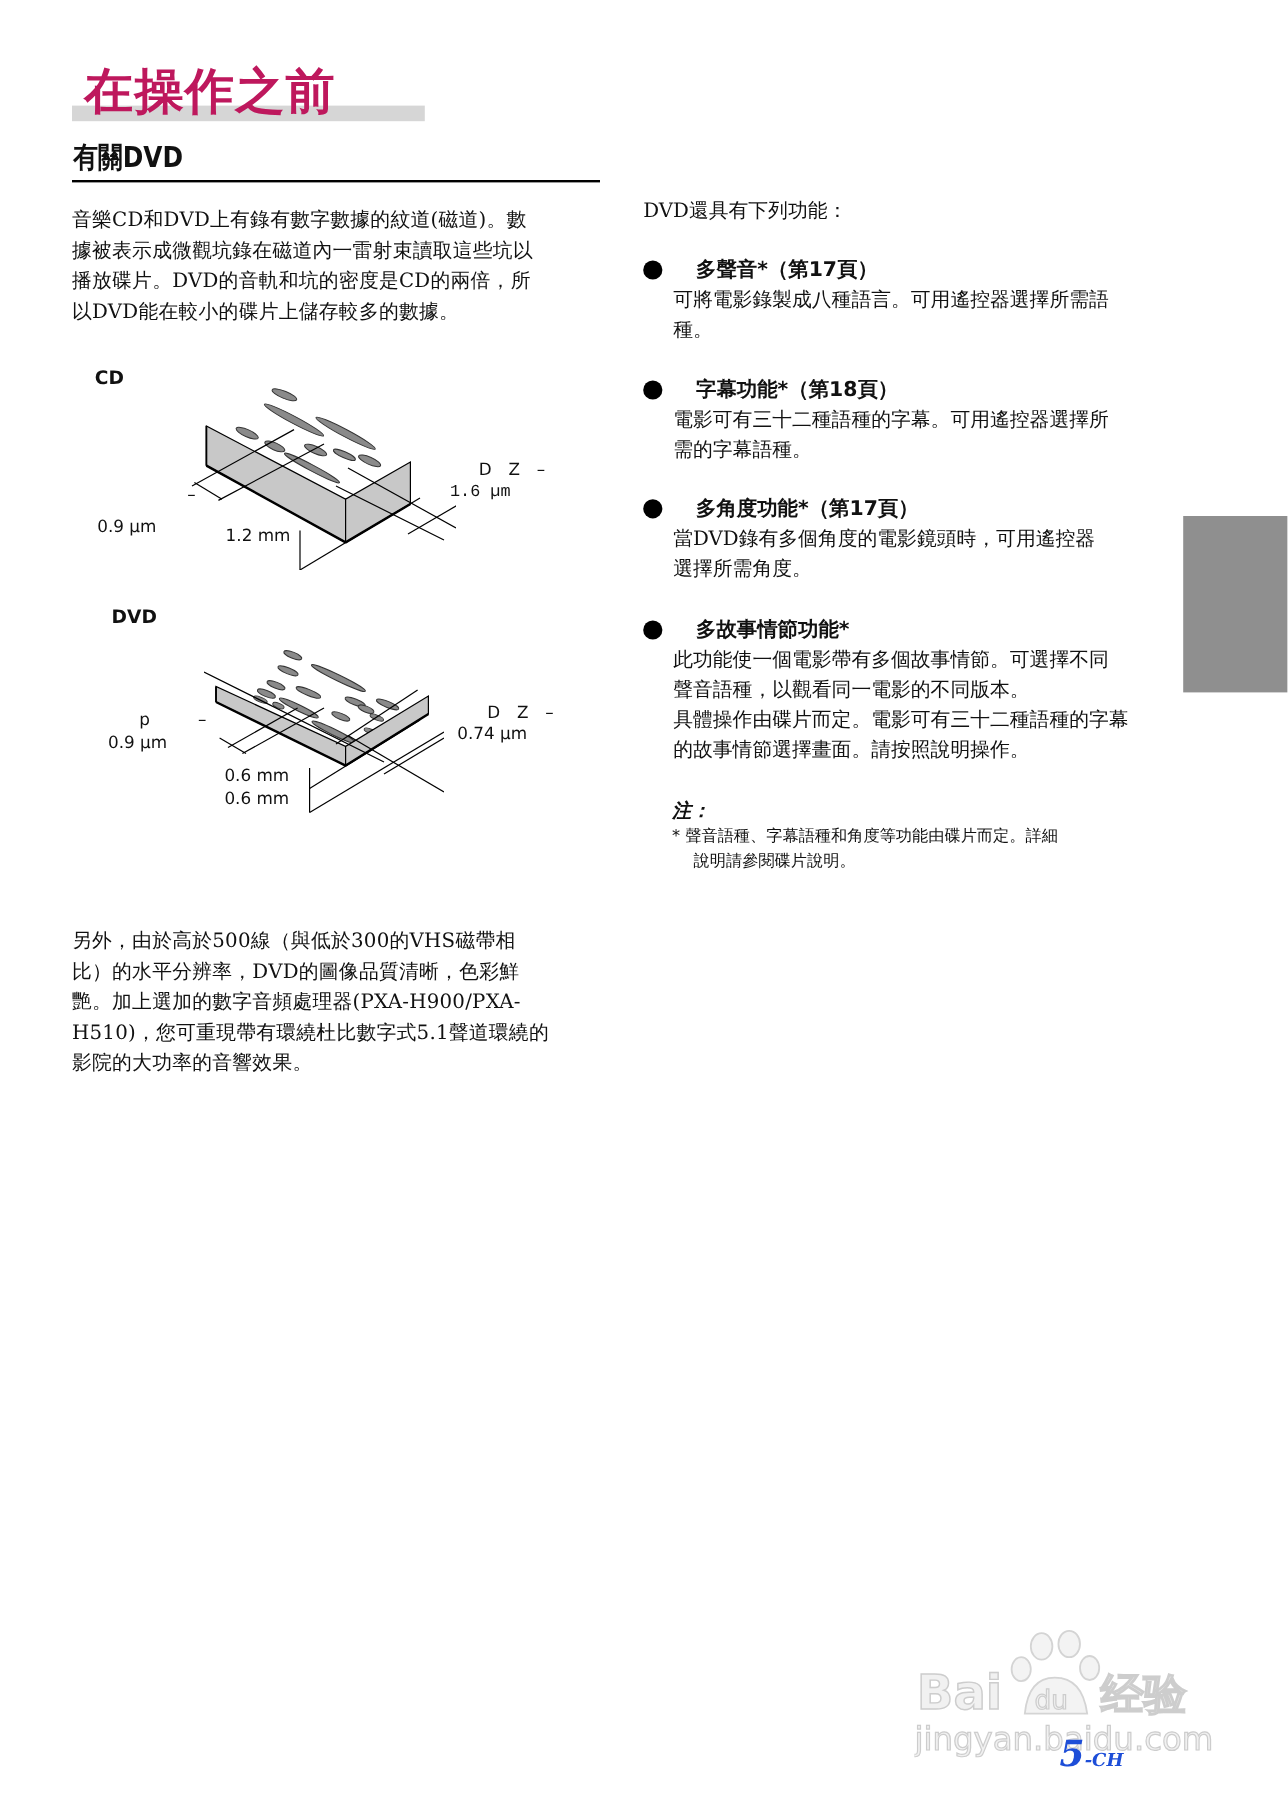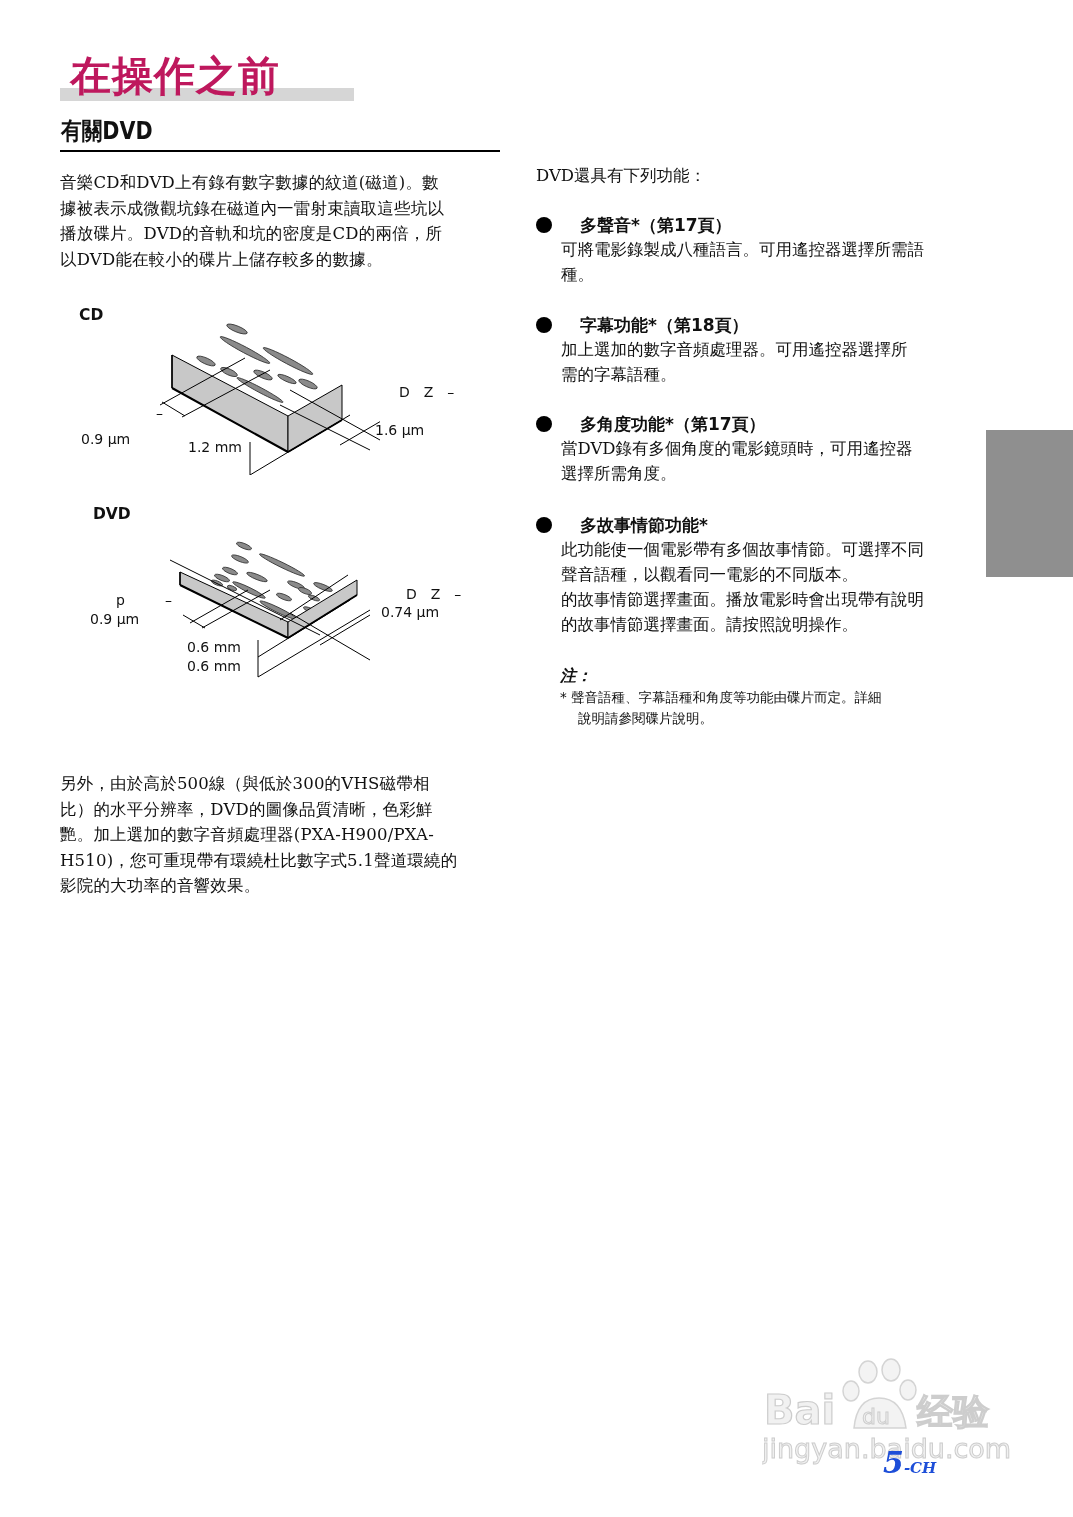--- a/index.html
+++ b/index.html
@@ -101,21 +101,21 @@
     <line x1="110" y1="160" x2="210" y2="100"></line>
     <line x1="150" y1="75" x2="240" y2="125"></line>
     <line x1="140" y1="90" x2="230" y2="135"></line>
     <line x1="200" y1="130" x2="260" y2="95"></line>
   </g>
 </svg>
 <div class="abs diag-label" style="left:156px; top:405px;">–</div>
 <div class="abs diag-label" style="left:81px; top:431px;">0.9 µm</div>
 <div class="abs diag-label" style="left:188px; top:439px;">1.2 mm</div>
 <div class="abs diag-label" style="left:399px; top:384px;">D　Z　–</div>
-<div class="abs diag-label" style="left:375px; top:422px;">1.6 µm</div>
+<div class="abs diag-label" style="left:375px; top:402px;font-family:Liberation Mono, monospace;">1.6 µm</div>
 
 <div class="abs diag-title" style="left:93px; top:505px;">DVD</div>
 <svg class="abs" style="left:170px; top:535px;" width="200" height="145" viewBox="0 0 200 145">
   <g fill="#8a8a8a" stroke="#333" stroke-width="0.8">
     <ellipse cx="74" cy="11" rx="8" ry="2.5" transform="rotate(22 74 11)"></ellipse>
     <ellipse cx="70" cy="24" rx="9" ry="2.5" transform="rotate(22 70 24)"></ellipse>
     <ellipse cx="112" cy="30" rx="25" ry="2.5" transform="rotate(26 112 30)"></ellipse>
     <ellipse cx="60" cy="36" rx="8" ry="2.5" transform="rotate(22 60 36)"></ellipse>
     <ellipse cx="87" cy="42" rx="11" ry="2.5" transform="rotate(22 87 42)"></ellipse>
     <ellipse cx="52" cy="43" rx="8" ry="2.5" transform="rotate(22 52 43)"></ellipse>
@@ -176,21 +176,21 @@
     <div>種。</div>
   </div>
 </div>
 
 <div class="abs feature" style="top:313px;">
   <div class="head">
       <span class="bullet"></span>
       <span>字幕功能*（第18頁）</span>
     </div>
   <div class="body">
-    <div>加上選加的數字音頻處理器。可用遙控器選擇所</div>
+    <div>電影可有三十二種語種的字幕。可用遙控器選擇所</div>
     <div>需的字幕語種。</div>
   </div>
 </div>
 
 <div class="abs feature" style="top:412px;">
   <div class="head">
       <span class="bullet"></span>
       <span>多角度功能*（第17頁）</span>
     </div>
   <div class="body">
@@ -200,21 +200,21 @@
 </div>
 
 <div class="abs feature" style="top:513px;">
   <div class="head">
       <span class="bullet"></span>
       <span>多故事情節功能*</span>
     </div>
   <div class="body">
     <div>此功能使一個電影帶有多個故事情節。可選擇不同</div>
     <div>聲音語種，以觀看同一電影的不同版本。</div>
-    <div>的故事情節選擇畫面。播放電影時會出現帶有說明</div>
+    <div>具體操作由碟片而定。電影可有三十二種語種的字幕</div>
     <div>的故事情節選擇畫面。請按照說明操作。</div>
   </div>
 </div>
 
 <div class="abs note">
   <div class="label">注：</div>
   <div class="text">
     <div>*  聲音語種、字幕語種和角度等功能由碟片而定。詳細</div>
     <div class="ind">說明請參閱碟片說明。</div>
   </div>

